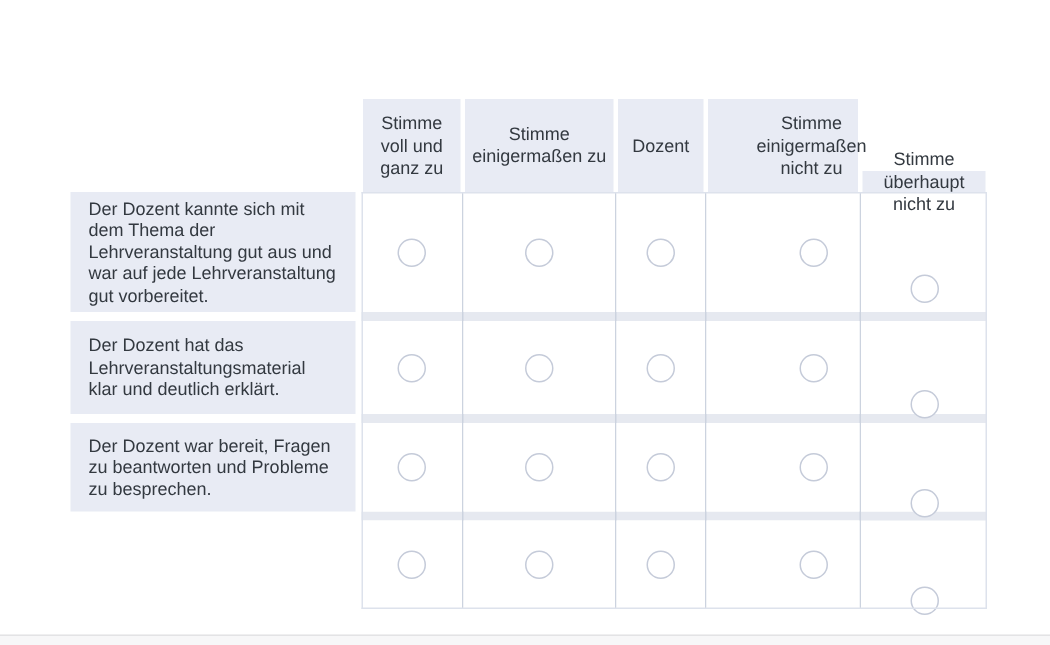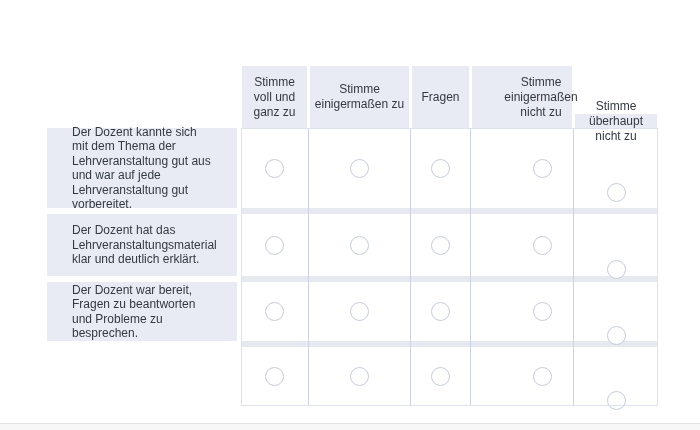--- a/index.html
+++ b/index.html
@@ -19,21 +19,21 @@
     background:#e8ebf4;color:#333940;
     font-size:12px;line-height:15px;text-align:center;
     display:flex;align-items:center;justify-content:center;
     padding:4px 2px;margin:0 1px;box-sizing:border-box;
     grid-row:1;
   }
   .lcell{
     background:#e8ebf4;color:#333940;
     font-size:12px;line-height:14.5px;
     display:flex;align-items:center;
-    padding:4px 25px;box-sizing:border-box;
+    padding:4px 12px;box-sizing:border-box;
     grid-column:1;
   }
   .rcell{
     background:#ffffff;
     display:flex;align-items:center;justify-content:center;
   }
   .radio{
     width:19px;height:19px;border-radius:50%;
     border:1px solid #c5cbd9;background:#ffffff;
     box-sizing:border-box;cursor:pointer;
@@ -63,21 +63,21 @@
   <div class="band g2"></div>
   <div class="band g3"></div>
 
   <div class="vline" style="grid-column:4;"></div>
   <div class="vline" style="grid-column:6;"></div>
   <div class="vline" style="grid-column:8;"></div>
   <div class="vline" style="grid-column:10;"></div>
 
   <div class="hcell c1">Stimme voll und ganz zu</div>
   <div class="hcell c2">Stimme einigermaßen zu</div>
-  <div class="hcell c3">Fragen</div>
+  <div class="hcell c3">Dozent</div>
   <div class="hcell c4">Stimme einigermaßen nicht zu</div>
   <div class="hcell c5">Stimme überhaupt nicht zu</div>
 
   <div class="lcell r1">Der Dozent kannte sich mit dem Thema der Lehrveranstaltung gut aus und war auf jede Lehrveranstaltung gut vorbereitet.</div>
   <div class="lcell r2">Der Dozent hat das Lehrveranstaltungsmaterial klar und deutlich erklärt.</div>
   <div class="lcell r3">Der Dozent war bereit, Fragen zu beantworten und Probleme zu besprechen.</div>
 
   <div class="rcell r1 c1">
       <span class="radio"></span>
     </div>

